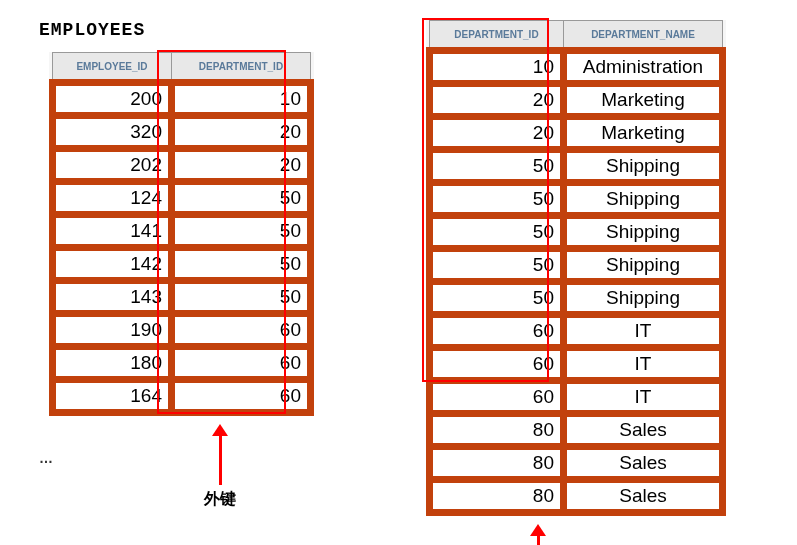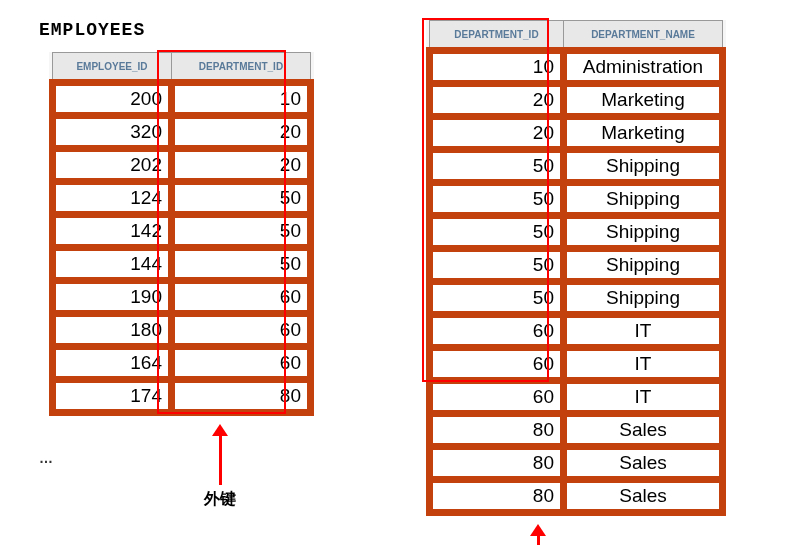--- a/index.html
+++ b/index.html
@@ -127,42 +127,42 @@
             </tr>
             <tr>
               <td class="num">202</td>
               <td class="num">20</td>
             </tr>
             <tr>
               <td class="num">124</td>
               <td class="num">50</td>
             </tr>
             <tr>
+              <td class="num">141</td>
+              <td class="num">50</td>
+            </tr>
+            <tr>
               <td class="num">142</td>
               <td class="num">50</td>
             </tr>
             <tr>
-              <td class="num">144</td>
+              <td class="num">143</td>
               <td class="num">50</td>
             </tr>
             <tr>
               <td class="num">190</td>
               <td class="num">60</td>
             </tr>
             <tr>
               <td class="num">180</td>
               <td class="num">60</td>
             </tr>
             <tr>
               <td class="num">164</td>
               <td class="num">60</td>
-            </tr>
-            <tr>
-              <td class="num">174</td>
-              <td class="num">80</td>
             </tr>
           </tbody>
       </table>
       <div class="highlight-box" style="top:-2px; left:108px; width:125px; height:360px;"></div>
     </div>
     <div class="footer-row">
       <span class="ellipsis">…</span>
       <div class="arrow-wrap" style="left:165px; top:-2px;">
         <div class="arrow-head"></div>
         <div class="arrow-shaft"></div>

